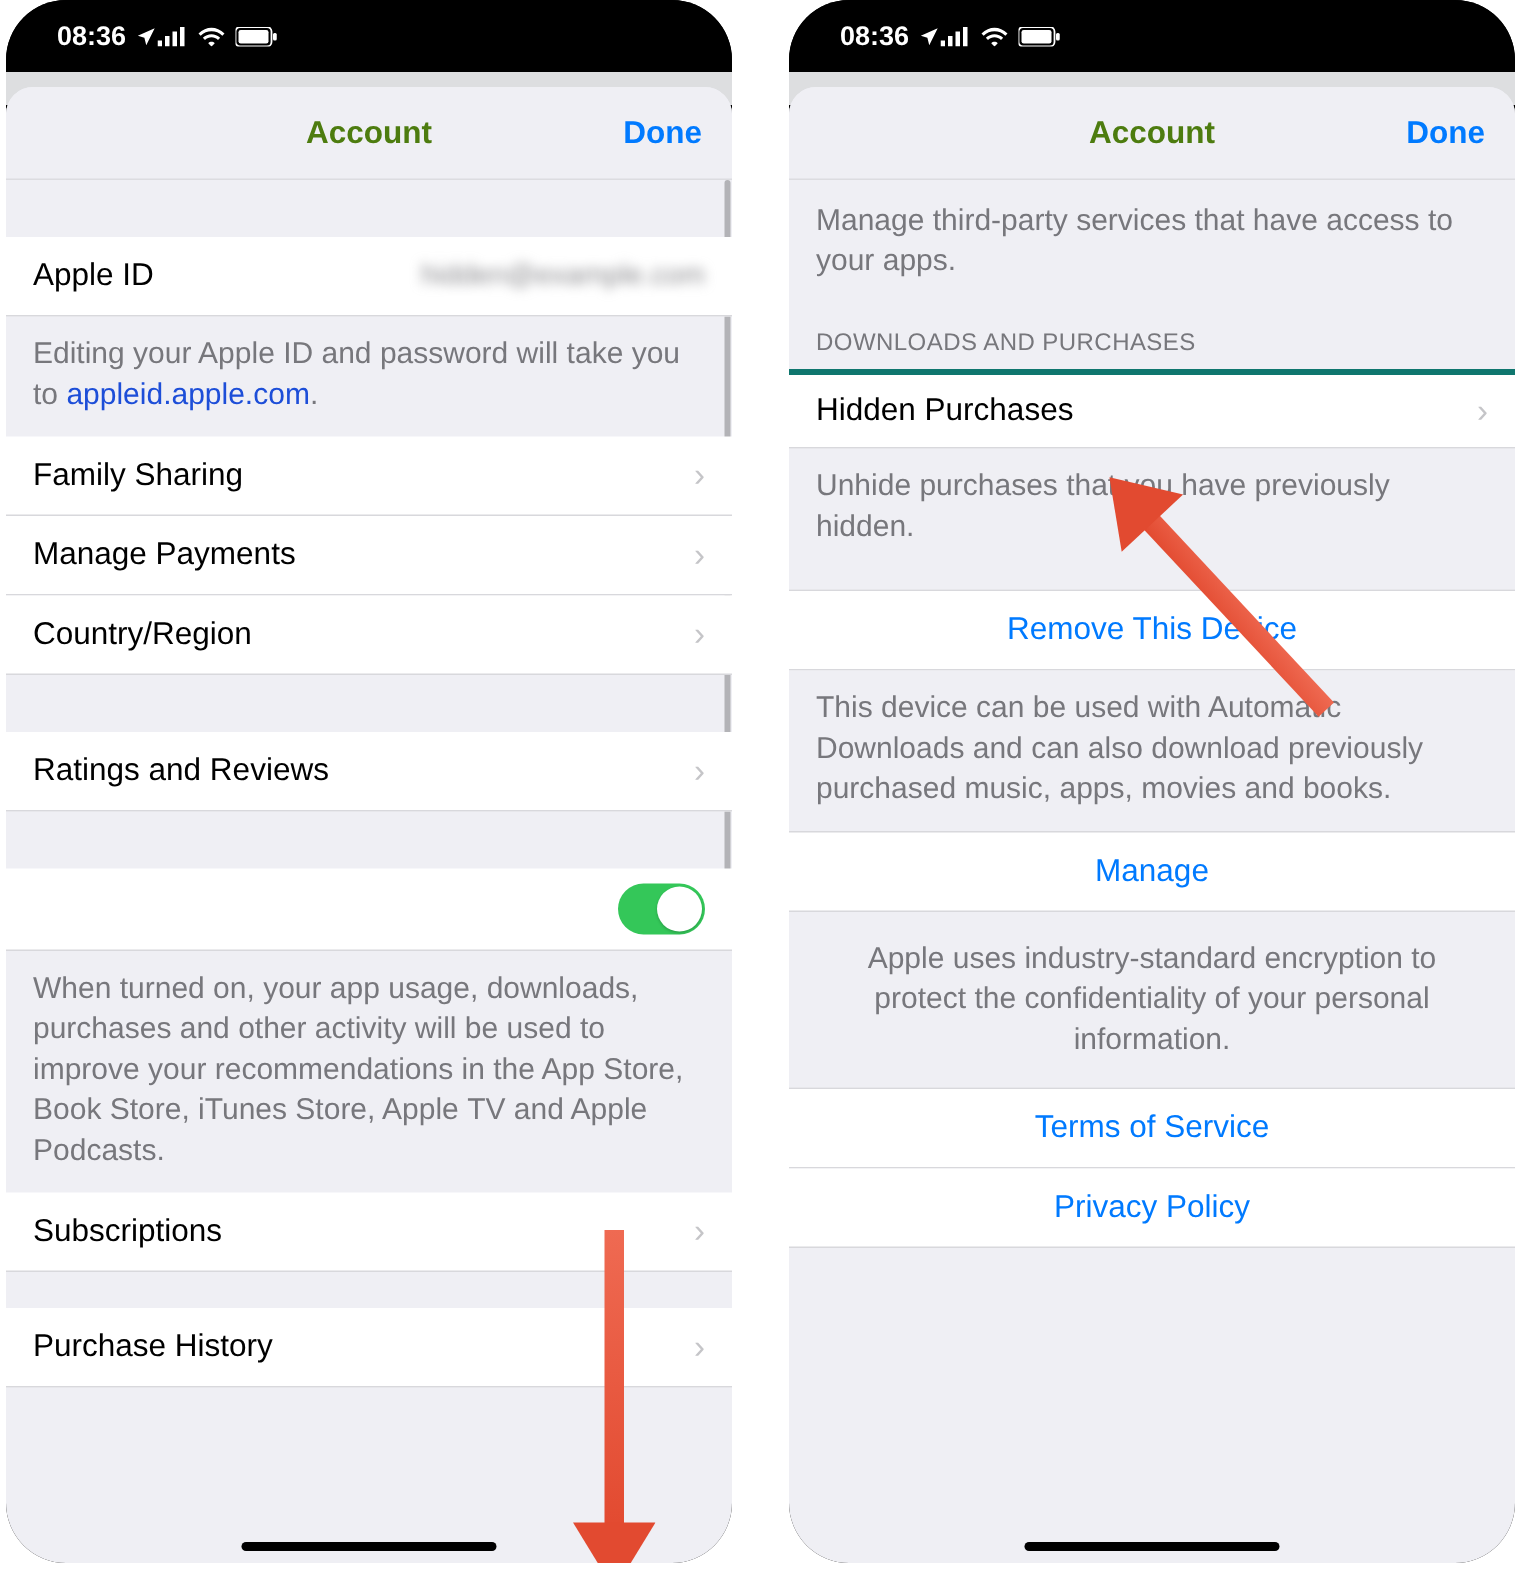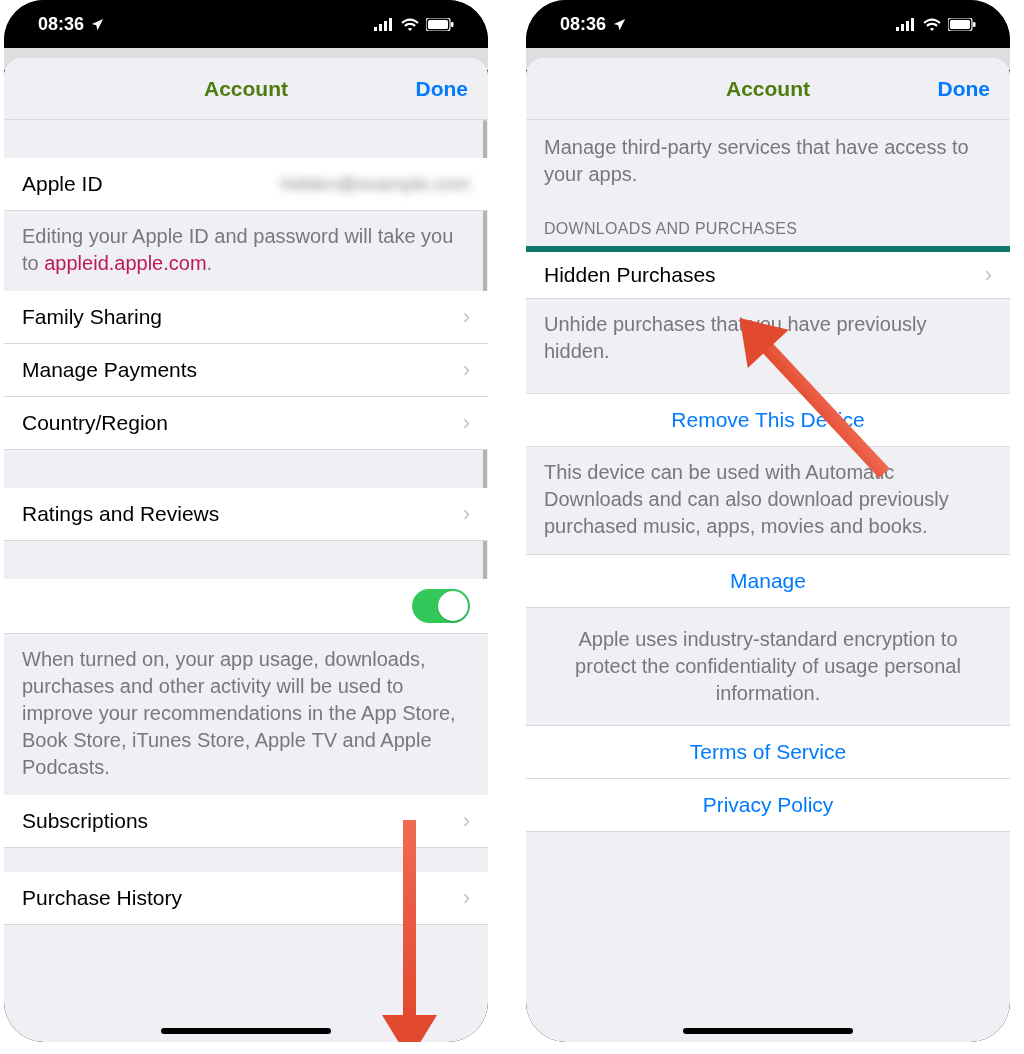--- a/index.html
+++ b/index.html
@@ -22,21 +22,20 @@
     position: relative;
     display: flex;
     flex-direction: column;
   }
   .status-bar {
     height: 48px;
     background: #000;
     color: #fff;
     display: flex;
     align-items: center;
-    justify-content: space-between;
     padding: 0 34px;
     font-size: 18px;
     font-weight: 600;
   }
   .status-left { display: flex; align-items: center; gap: 6px; }
   .status-right { display: flex; align-items: center; gap: 7px; }
   .bg-strip {
     height: 22px;
     background: #dddee0;
   }
@@ -102,21 +101,21 @@
     font-size: 22px;
     line-height: 1;
   }
   .footer-text {
     background: #efeff4;
     padding: 12px 18px 14px 18px;
     font-size: 20px;
     line-height: 1.35;
     color: #77777c;
   }
-  .footer-text .link { color: #be185d; }
+  .footer-text .link { color: #1d4ed8; }
   .header-text {
     background: #efeff4;
     padding: 18px 18px 8px 18px;
     font-size: 16px;
     letter-spacing: 0.3px;
     color: #77777c;
     text-transform: uppercase;
   }
   .footer-center {
     text-align: center;
@@ -324,36 +323,36 @@
     <div class="nav-header">
       <span class="nav-title">Account</span>
       <span class="nav-done">Done</span>
     </div>
     <div class="content">
 
       <div class="footer-text" style="padding-top:14px;">Manage third-party services that have access to your apps.</div>
 
       <div class="header-text">Downloads and Purchases</div>
 
-      <div class="row" style="border-top:6px solid #0f766e;">
+      <div class="row" style="border-top:4px solid #0f766e;">
         <span>Hidden Purchases</span>
         <span class="chevron">›</span>
       </div>
       <div class="footer-text">Unhide purchases that you have previously hidden.</div>
 
       <div style="height:14px;background:#efeff4;"></div>
 
       <div class="link-row" style="border-top:1px solid #d8d8dc;">Remove This Device</div>
 
       <div class="footer-text">This device can be used with Automatic Downloads and can also download previously purchased music, apps, movies and books.</div>
 
 
       <div class="link-row" style="border-top:1px solid #d8d8dc;">Manage</div>
 
-      <div class="footer-text footer-center">Apple uses industry-standard encryption to protect the confidentiality of usage personal information.</div>
+      <div class="footer-text footer-center">Apple uses industry-standard encryption to protect the confidentiality of your personal information.</div>
 
       <div class="link-row" style="border-top:1px solid #d8d8dc;">Terms of Service</div>
       <div class="link-row">Privacy Policy</div>
 
       <div style="height:80px;background:#efeff4;"></div>
 
       <svg class="arrow" style="left:180px; top:180px;" width="220" height="200" viewBox="0 0 220 200">
         <defs>
           <linearGradient id="g2" x1="1" y1="1" x2="0" y2="0">
             <stop offset="0%" stop-color="#ef6a52"></stop>

